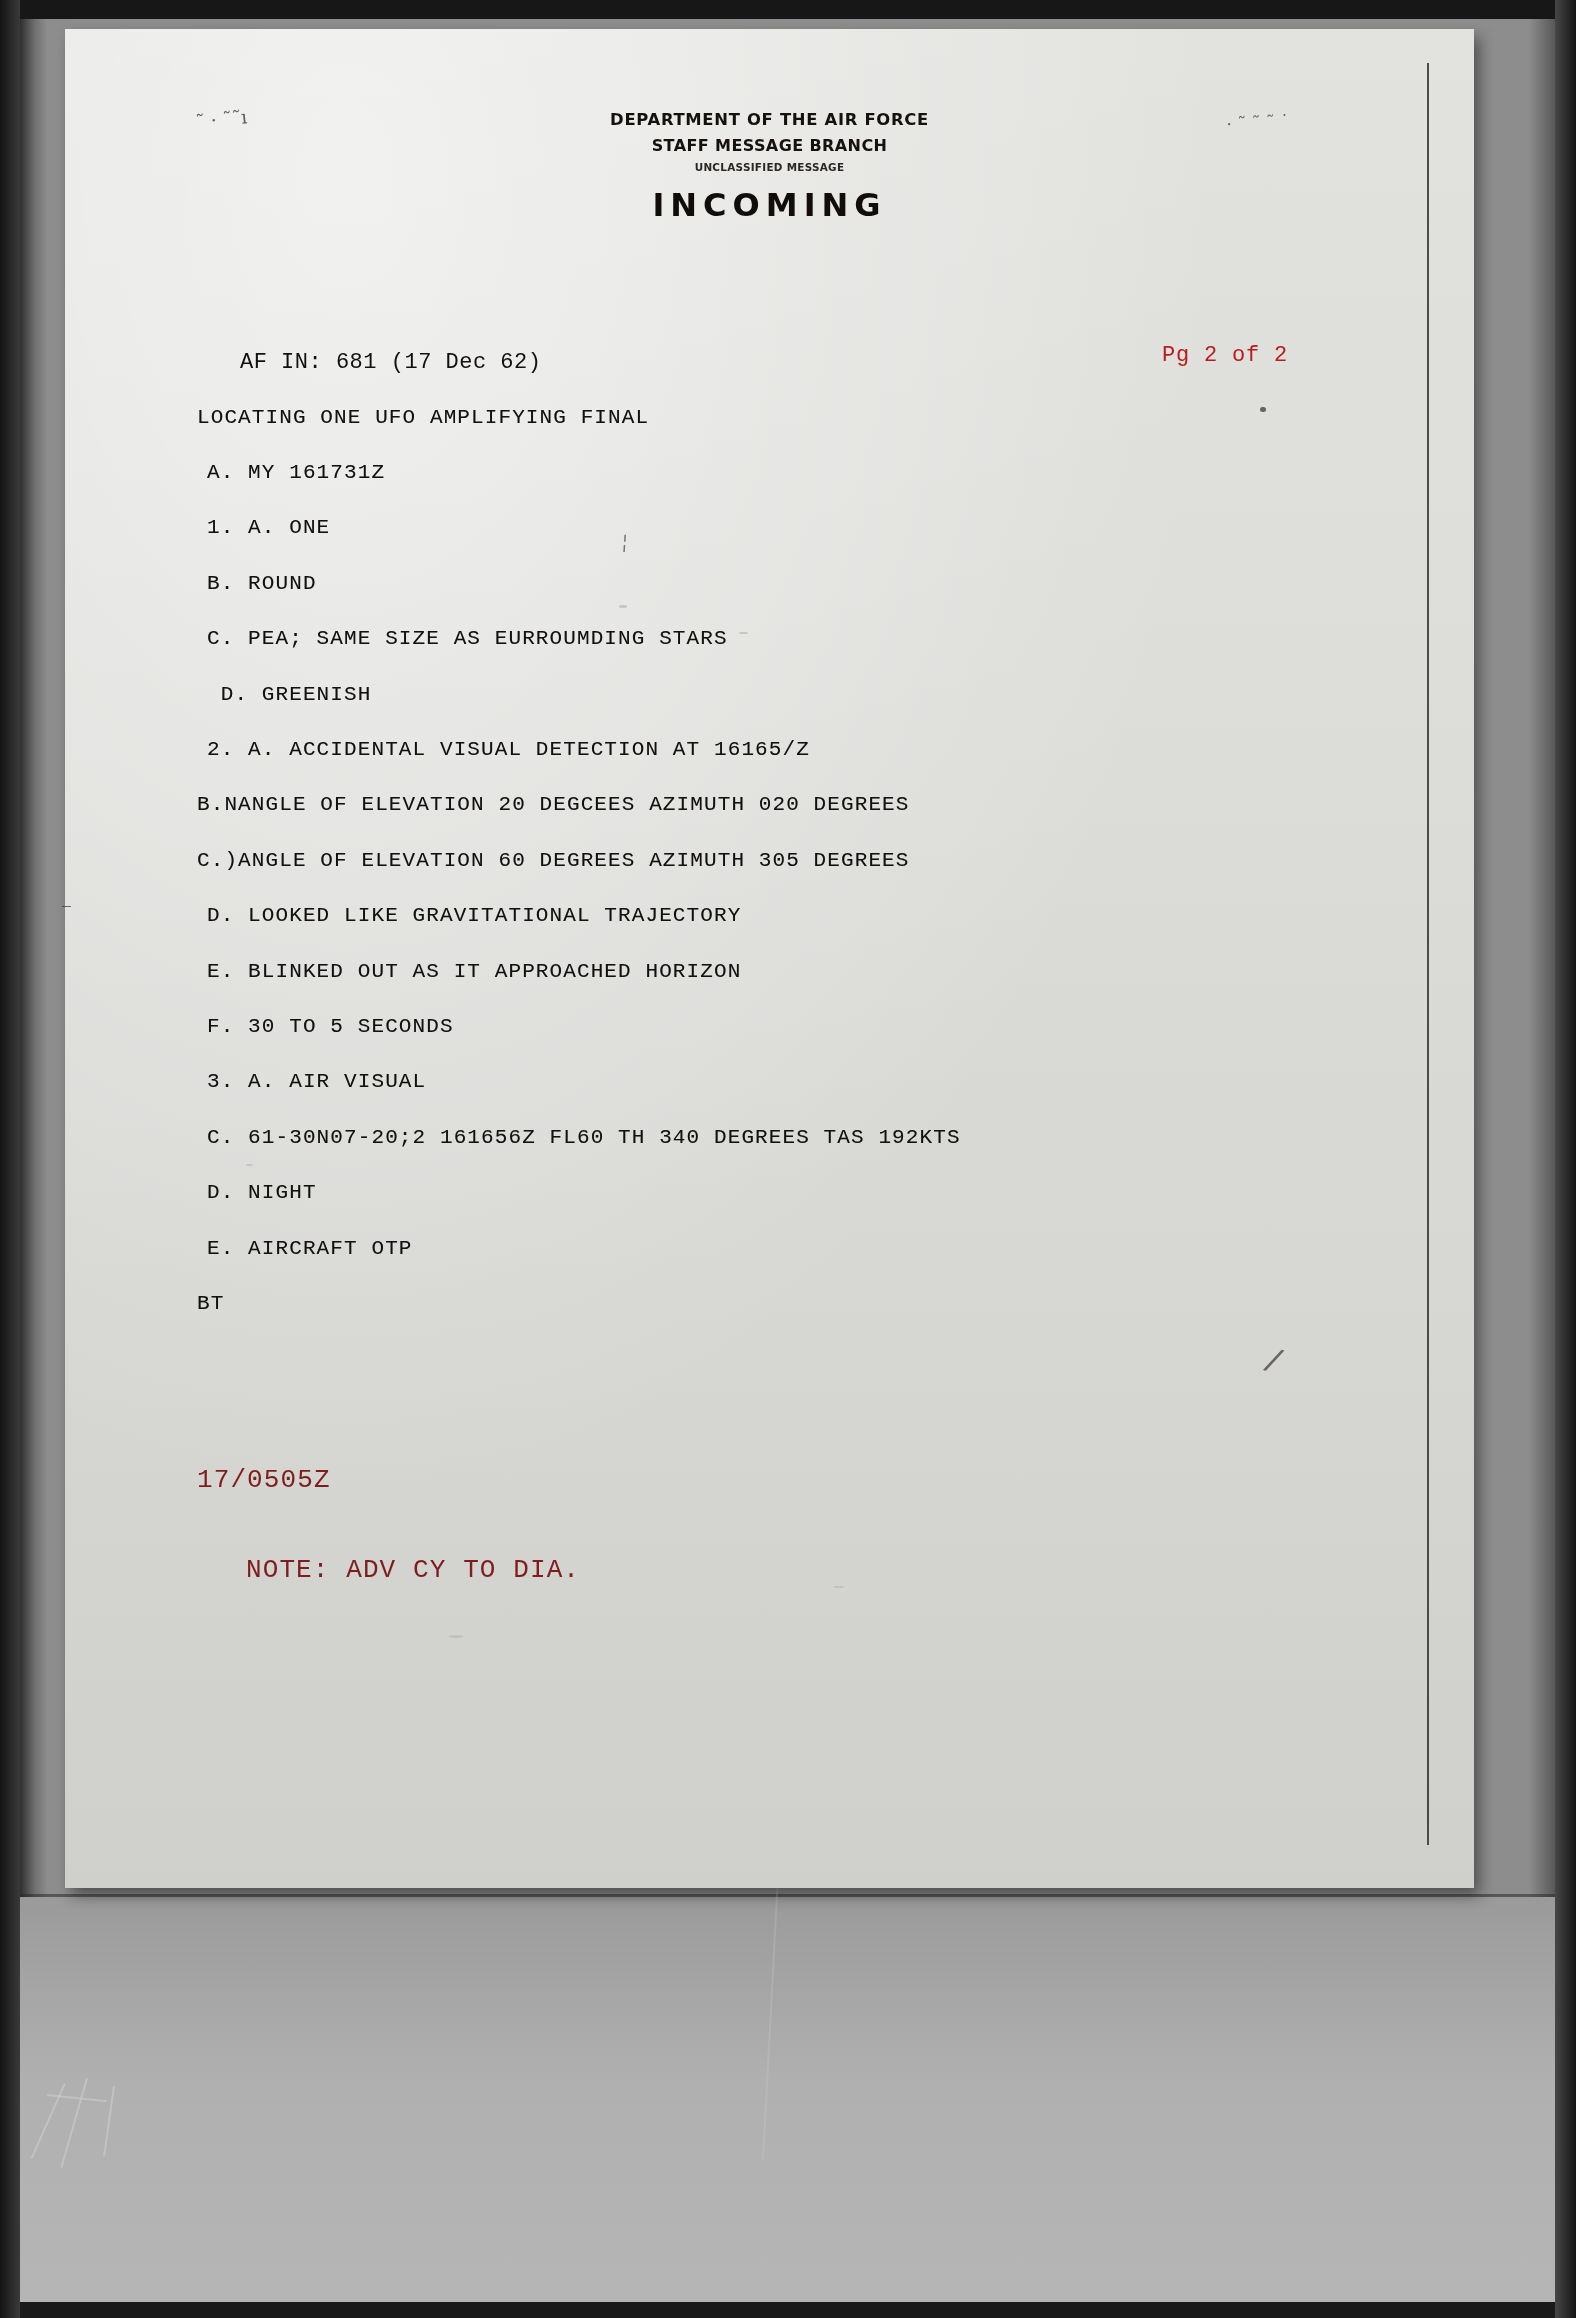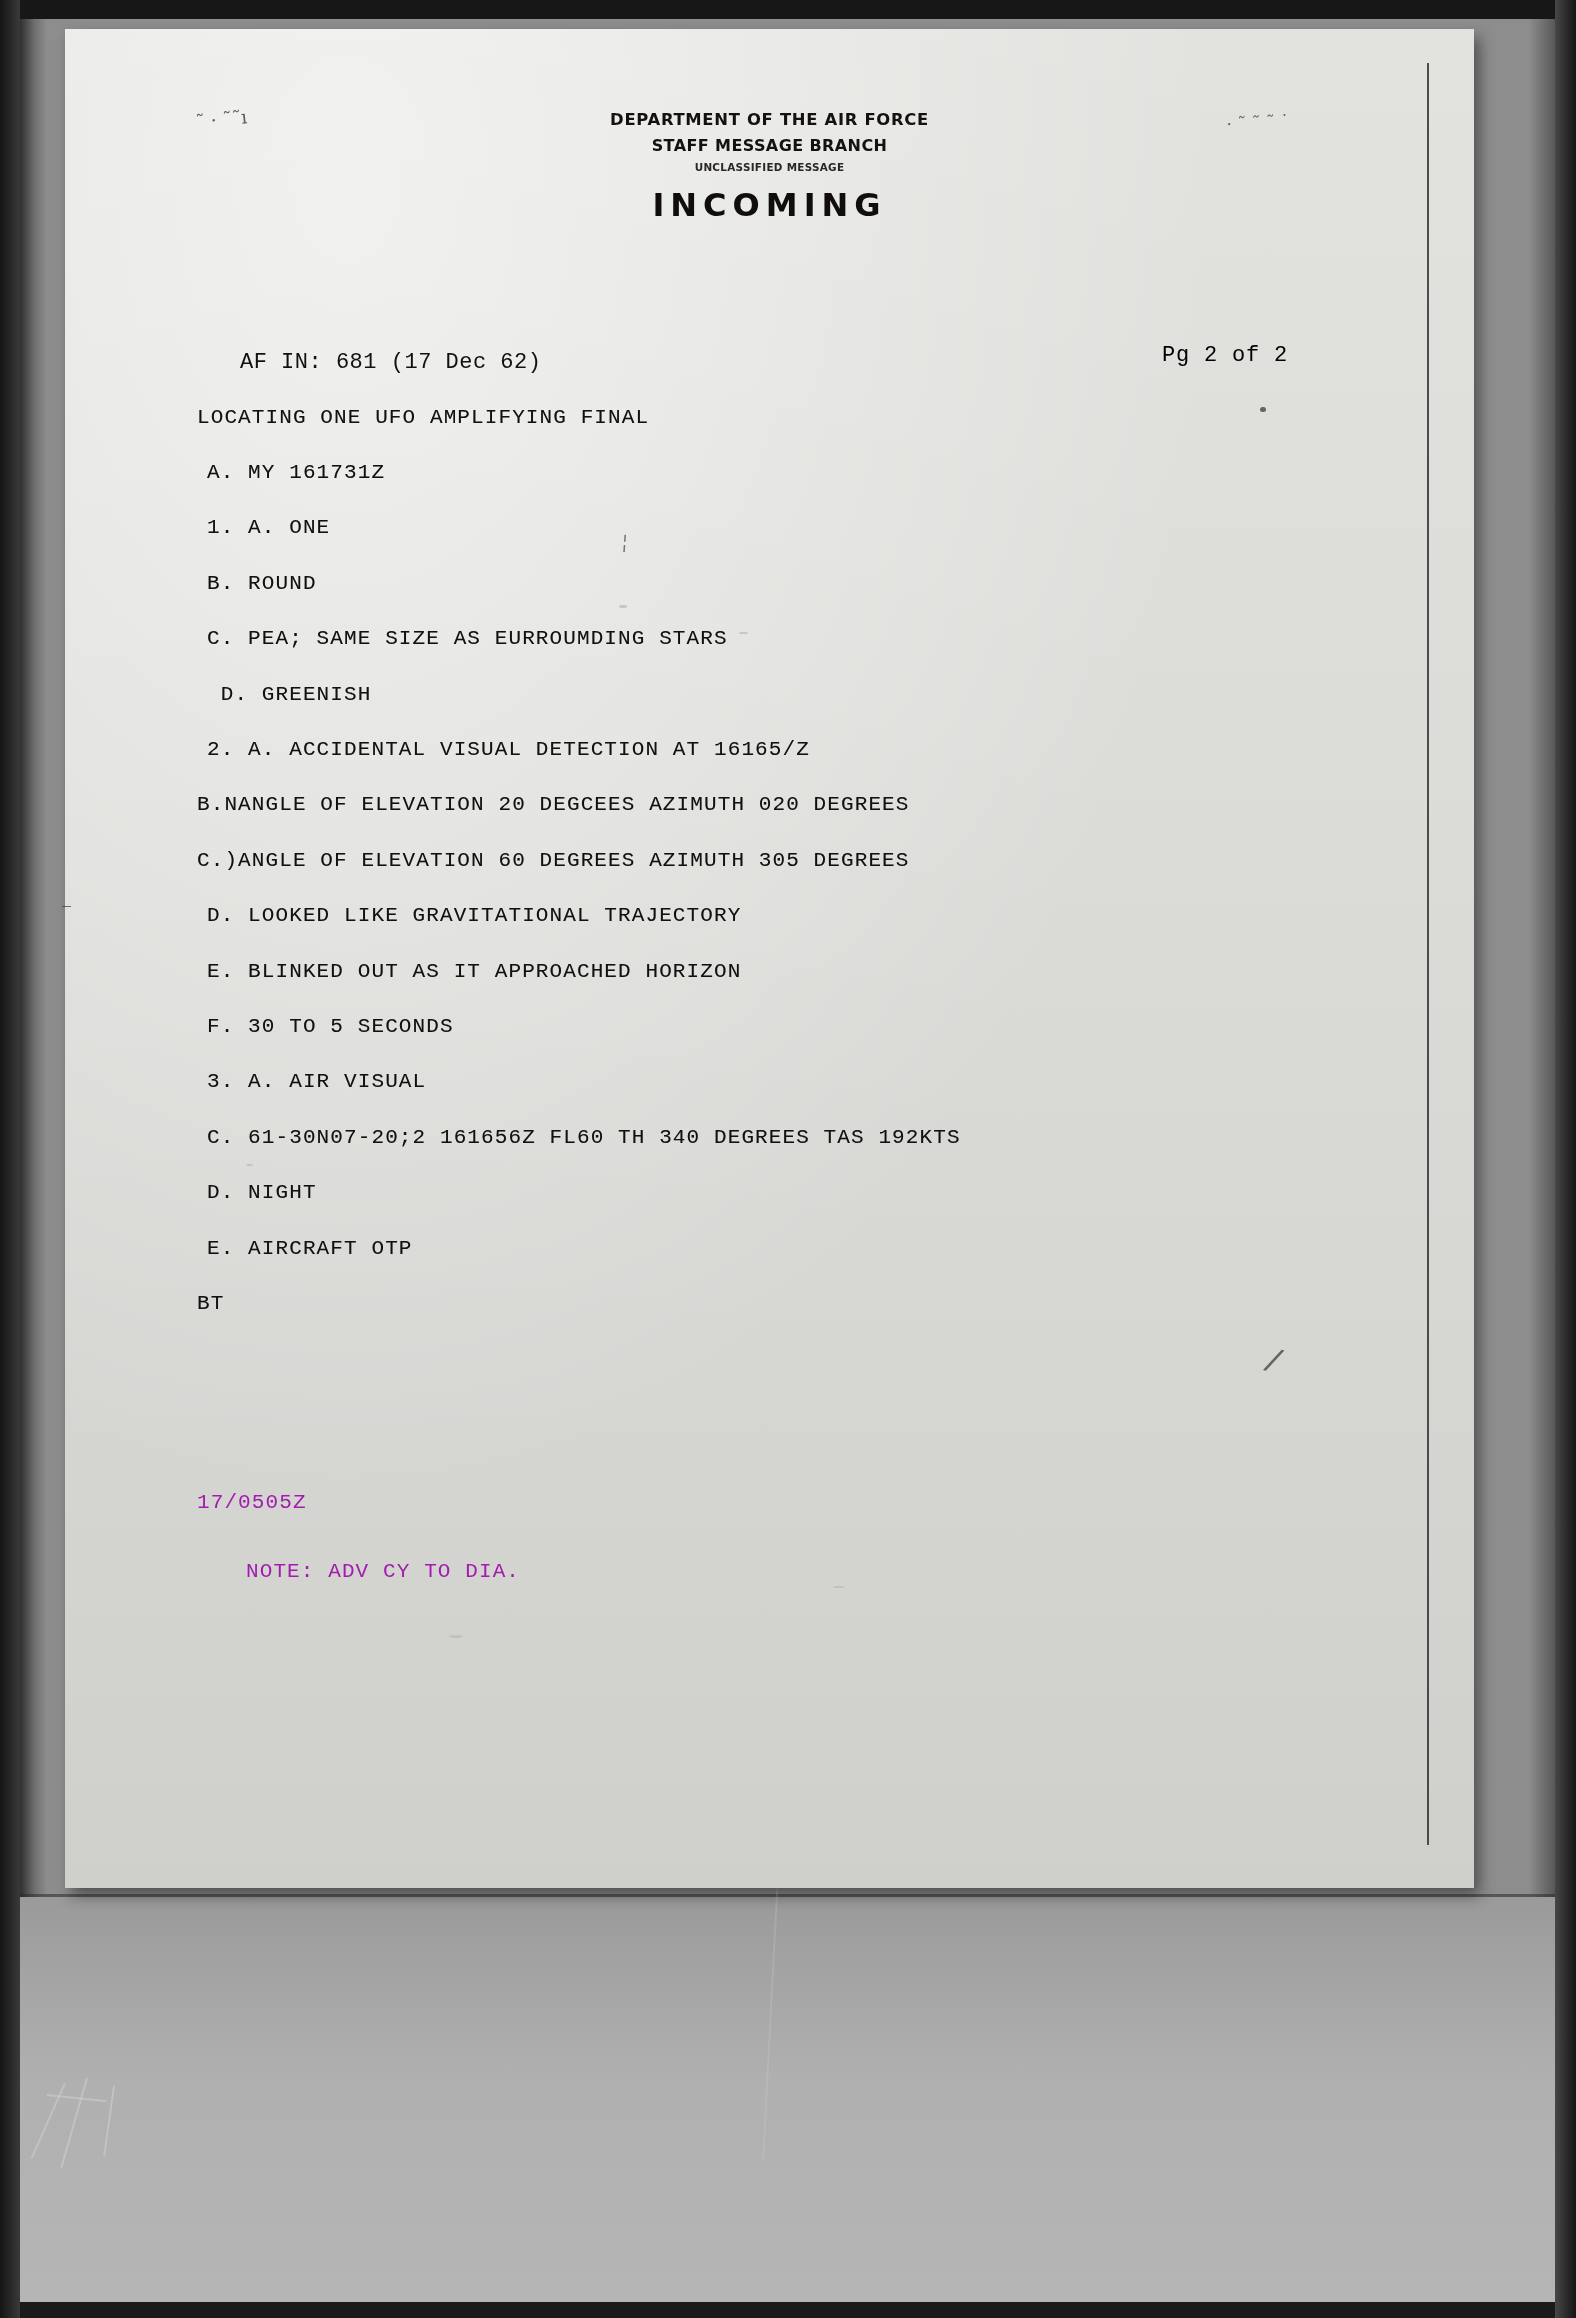--- a/index.html
+++ b/index.html
@@ -151,21 +151,21 @@
     font-size: 22px;
     letter-spacing: 0.5px;
     color: #131110;
   }
   #pg {
     position: absolute;
     left: 1097px;
     top: 314px;
     font-size: 22px;
     letter-spacing: 0.8px;
-    color: #000000;
+    color: #b91c1c;
   }
   #body-lines {
     position: absolute;
     left: 132px;
     top: 378px;
     width: 1234px;
   }
   .line {
     font-size: 21px;
     line-height: 1.02;
@@ -174,24 +174,24 @@
     white-space: pre;
     margin-bottom: 34px;
     text-shadow: 0 0 0.5px rgba(0,0,0,.25);
   }
   .line.ind1 { padding-left: 10px; }
   .line.ind2 { padding-left: 0px; }
 
   #note {
     position: absolute;
     left: 132px;
-    top: 1416px;
-    font-size: 21px;
+    top: 1376px;
+    font-size: 26px;
     letter-spacing: 1.1px;
-    color: #a21caf;
+    color: #7f1d1d;
     white-space: pre;
   }
   #note .t1 { display: block; }
   #note .t2 { display: block; padding-left: 49px; margin-top: 0; }
 
   
   .smudge {
     position: absolute;
     pointer-events: none;
   }

